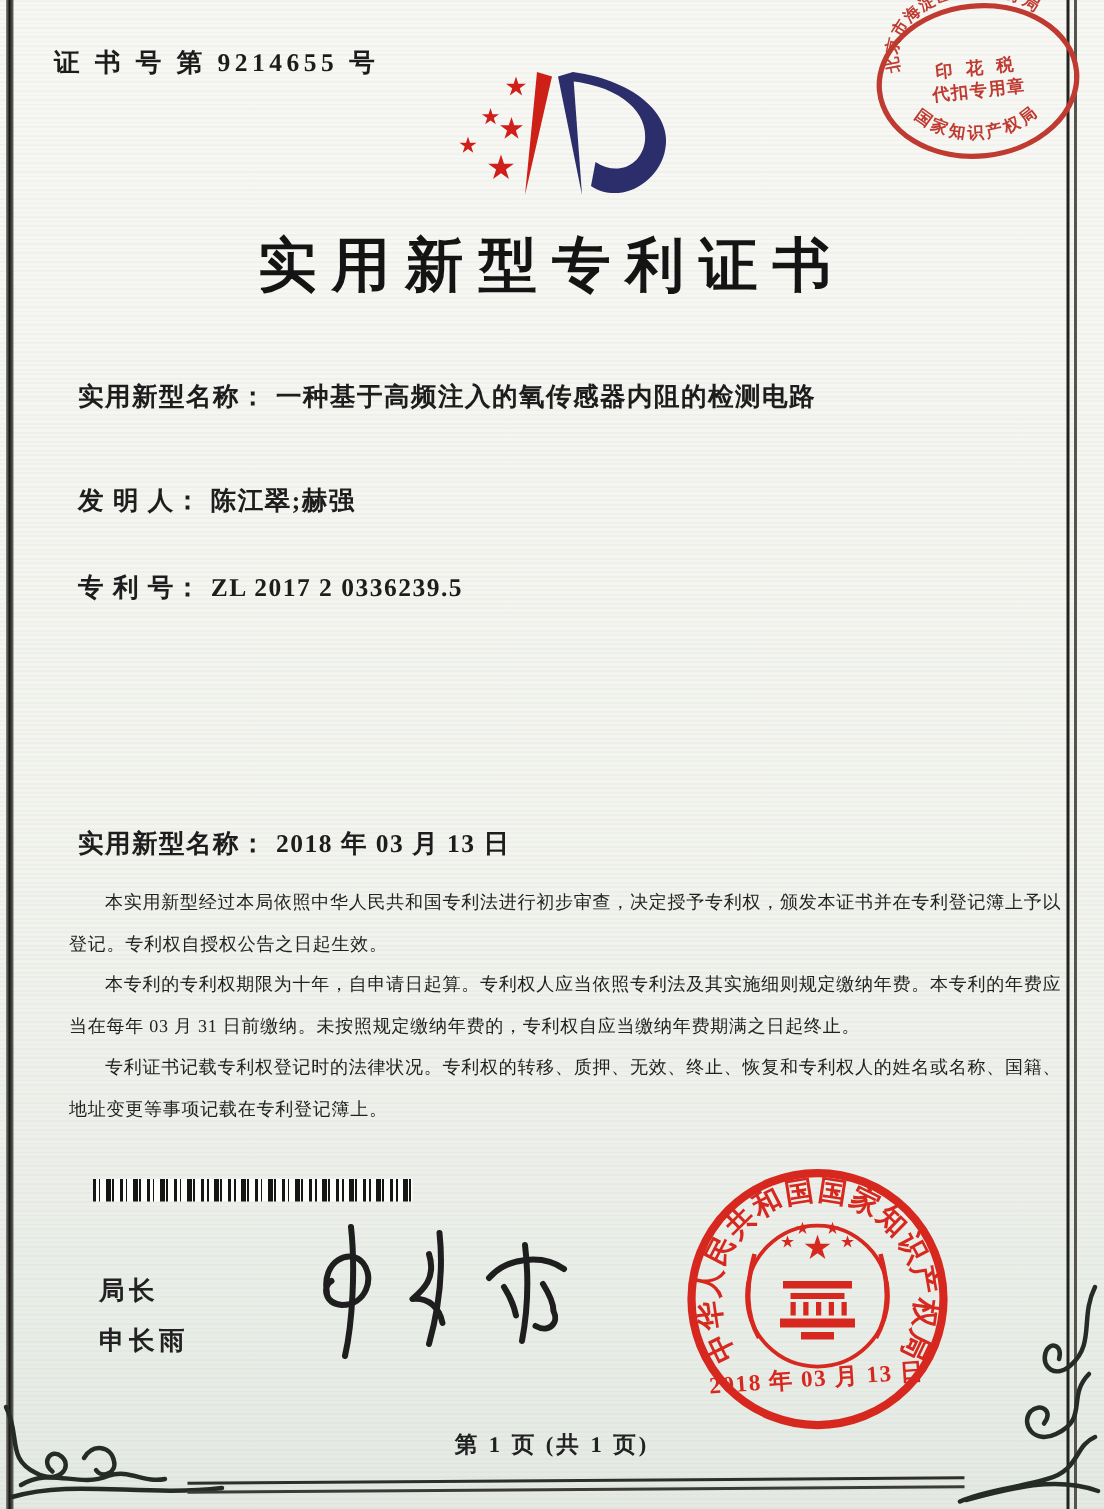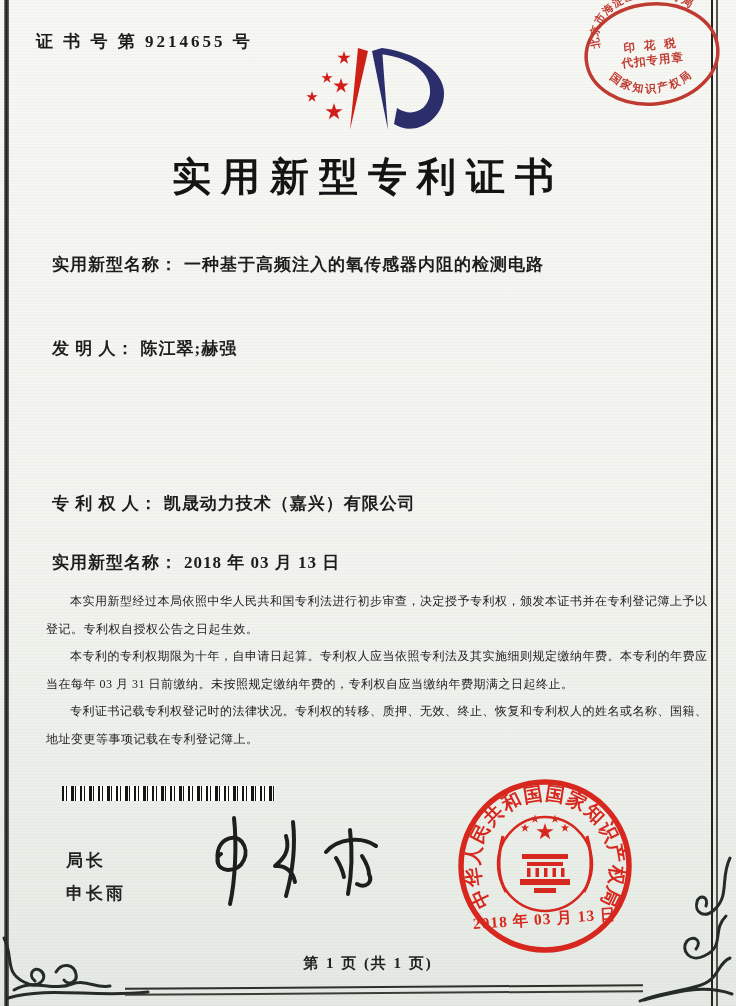--- a/index.html
+++ b/index.html
@@ -94,25 +94,25 @@
       <text x="75" y="49" text-anchor="middle" font-size="11.5" letter-spacing="3" font-weight="700">印 花 税</text>
       <text x="75" y="64" text-anchor="middle" font-size="11.5" letter-spacing="1" font-weight="700">代扣专用章</text>
     </g>
   </svg>
 
   <div class="title">实用新型专利证书</div>
 
   <div class="field-row" style="top:253px">
     <span>实用新型名称：</span><span class="val">一种基于高频注入的氧传感器内阻的检测电路</span>
   </div>
-  <div class="field-row" style="top:337px">
+  <div class="field-row" style="top:322px">
     <span>发  明  人：</span><span class="val">陈江翠;赫强</span>
   </div>
-  <div class="field-row" style="top:492px">
-    <span>专 利 权 人：</span><span class="val">凯晟动力技术（嘉兴）有限公司</span>
+  <div class="field-row" style="top:380px">
+    <span>专  利  号：</span><span class="val">ZL 2017 2 0336239.5</span>
   </div>
   <div class="field-row" style="top:551px">
     <span>实用新型名称：</span><span class="val">2018 年 03 月 13 日</span>
   </div>
 
   <div class="paras">
     <p>本实用新型经过本局依照中华人民共和国专利法进行初步审查，决定授予专利权，颁发本证书并在专利登记簿上予以登记。专利权自授权公告之日起生效。</p>
     <p>本专利的专利权期限为十年，自申请日起算。专利权人应当依照专利法及其实施细则规定缴纳年费。本专利的年费应当在每年 03 月 31 日前缴纳。未按照规定缴纳年费的，专利权自应当缴纳年费期满之日起终止。</p>
     <p>专利证书记载专利权登记时的法律状况。专利权的转移、质押、无效、终止、恢复和专利权人的姓名或名称、国籍、地址变更等事项记载在专利登记簿上。</p>
   </div>

